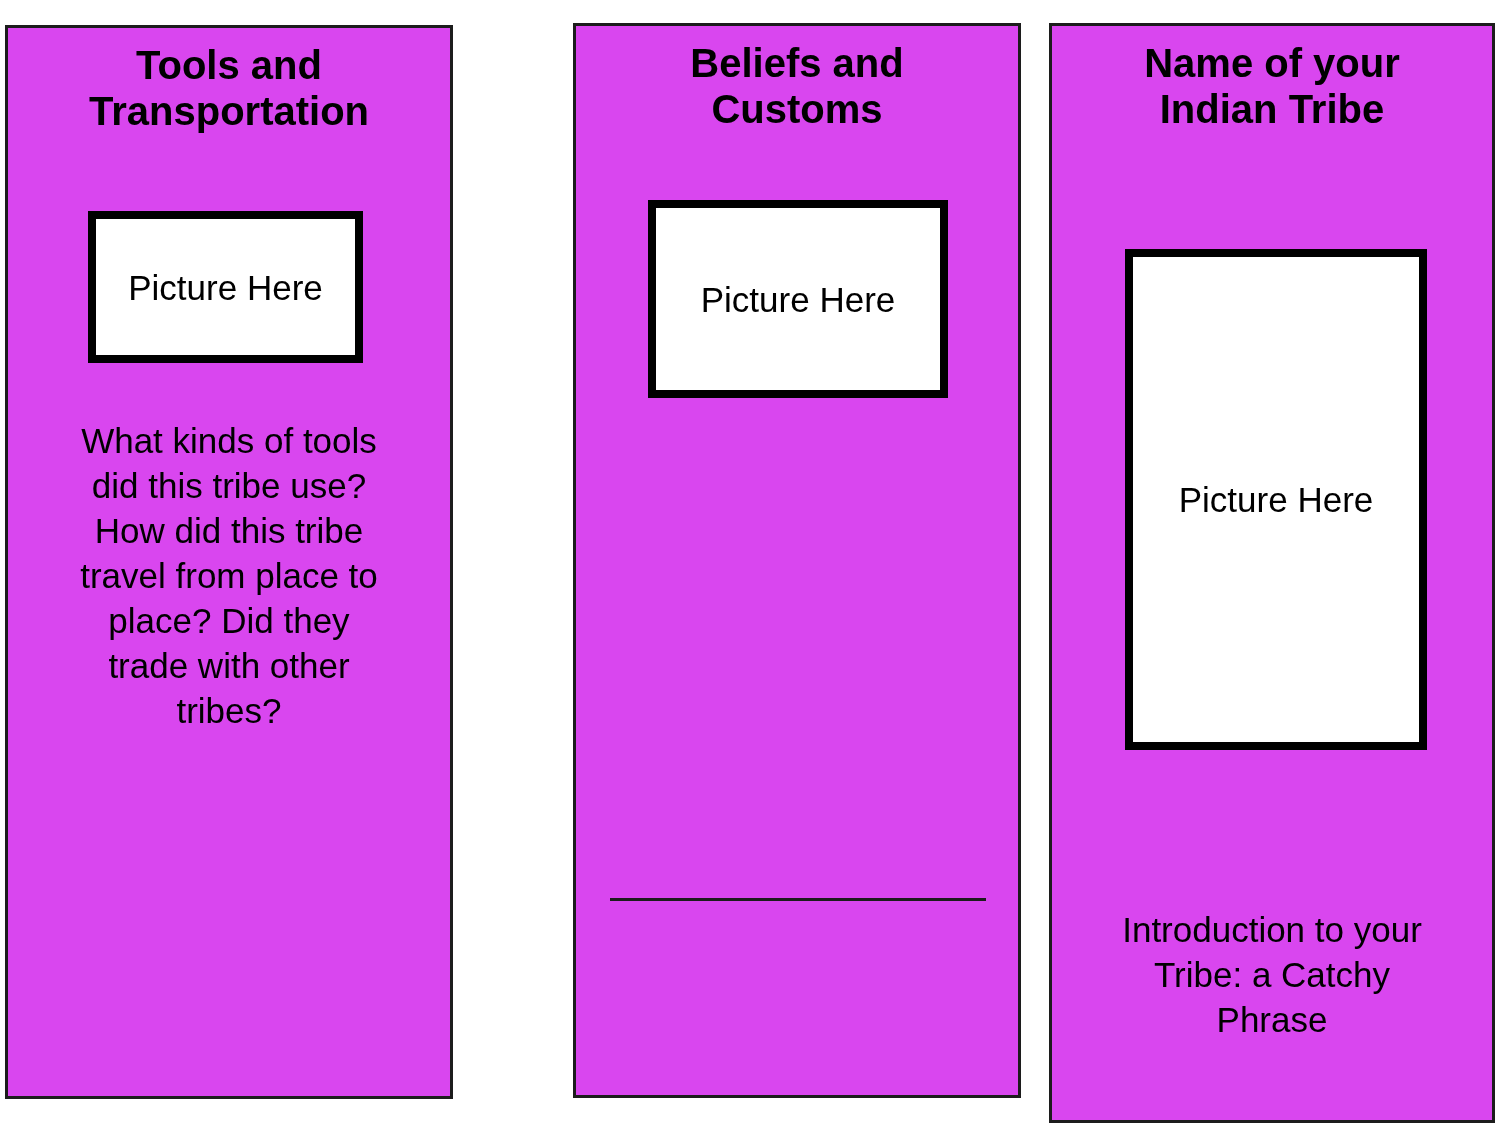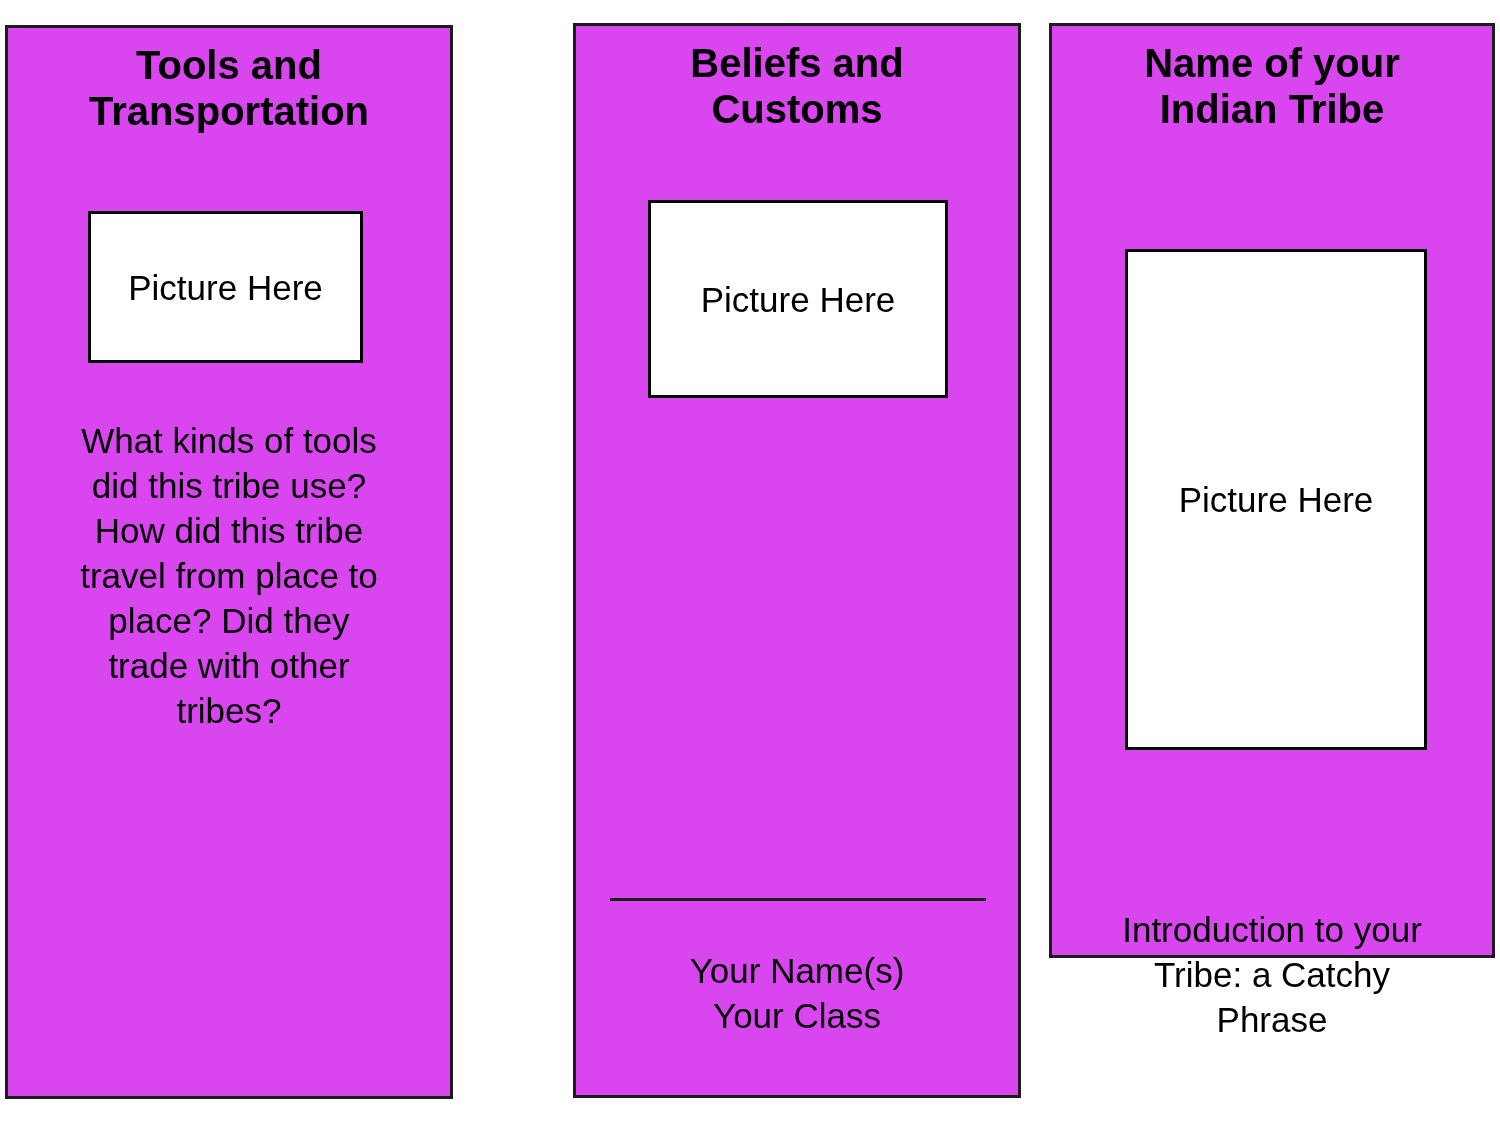--- a/index.html
+++ b/index.html
@@ -16,35 +16,35 @@
     overflow: hidden;
   }
   .panel {
     position: absolute;
     border: 3px solid #1c1c1c;
     background: #d946ef;
     box-sizing: border-box;
   }
   .panel-left   { left: 5px;    top: 25px; width: 448px; height: 1074px; }
   .panel-middle { left: 525px;  top: 23px; width: 448px; height: 1075px; margin-left: 48px; }
-  .panel-right  { left: 1049px; top: 23px; width: 446px; height: 935px; text-decoration: underline; }
+  .panel-right  { left: 1049px; top: 23px; width: 446px; height: 1100px; text-decoration: underline; }
 
   .panel-title {
     position: absolute;
     left: 0; right: 0;
     top: 14px;
     text-align: center;
     font-size: 40px;
     line-height: 46px;
     font-weight: bold;
     white-space: pre-line;
   }
   .picture-box {
     position: absolute;
-    border: 3px solid #000000;
+    border: 8px solid #000000;
     box-sizing: border-box;
     display: flex;
     align-items: center;
     justify-content: center;
     background: #ffffff;
   }
   .picture-label {
     font-size: 35px;
     line-height: 45px;
     text-align: center;
@@ -101,22 +101,20 @@
 tribes?</div>
 </div>
 
 <div class="panel panel-middle">
   <div class="panel-title">Beliefs and
 Customs</div>
   <div class="picture-box box-middle">
     <span class="picture-label">Picture Here</span>
   </div>
   <div class="signature-line"></div>
-  <div class="signature-text">Your Name(s)
-Your Class</div>
 </div>
 
 <div class="panel panel-right">
   <div class="panel-title">Name of your
 Indian Tribe</div>
   <div class="picture-box box-right">
     <span class="picture-label">Picture Here</span>
   </div>
   <div class="body-text body-right">Introduction to your
 Tribe: a Catchy

